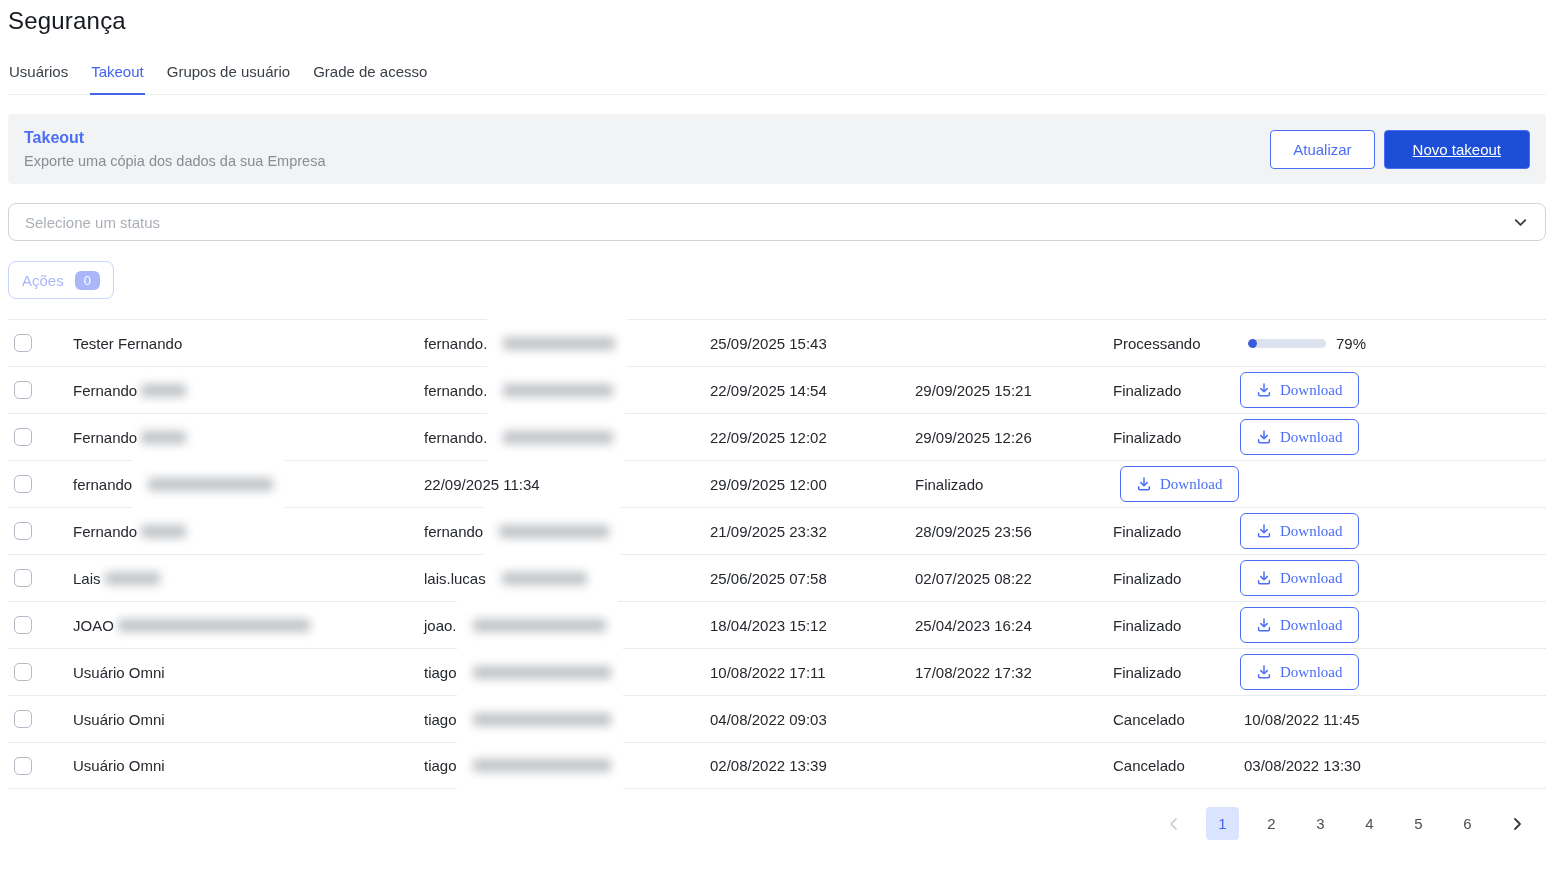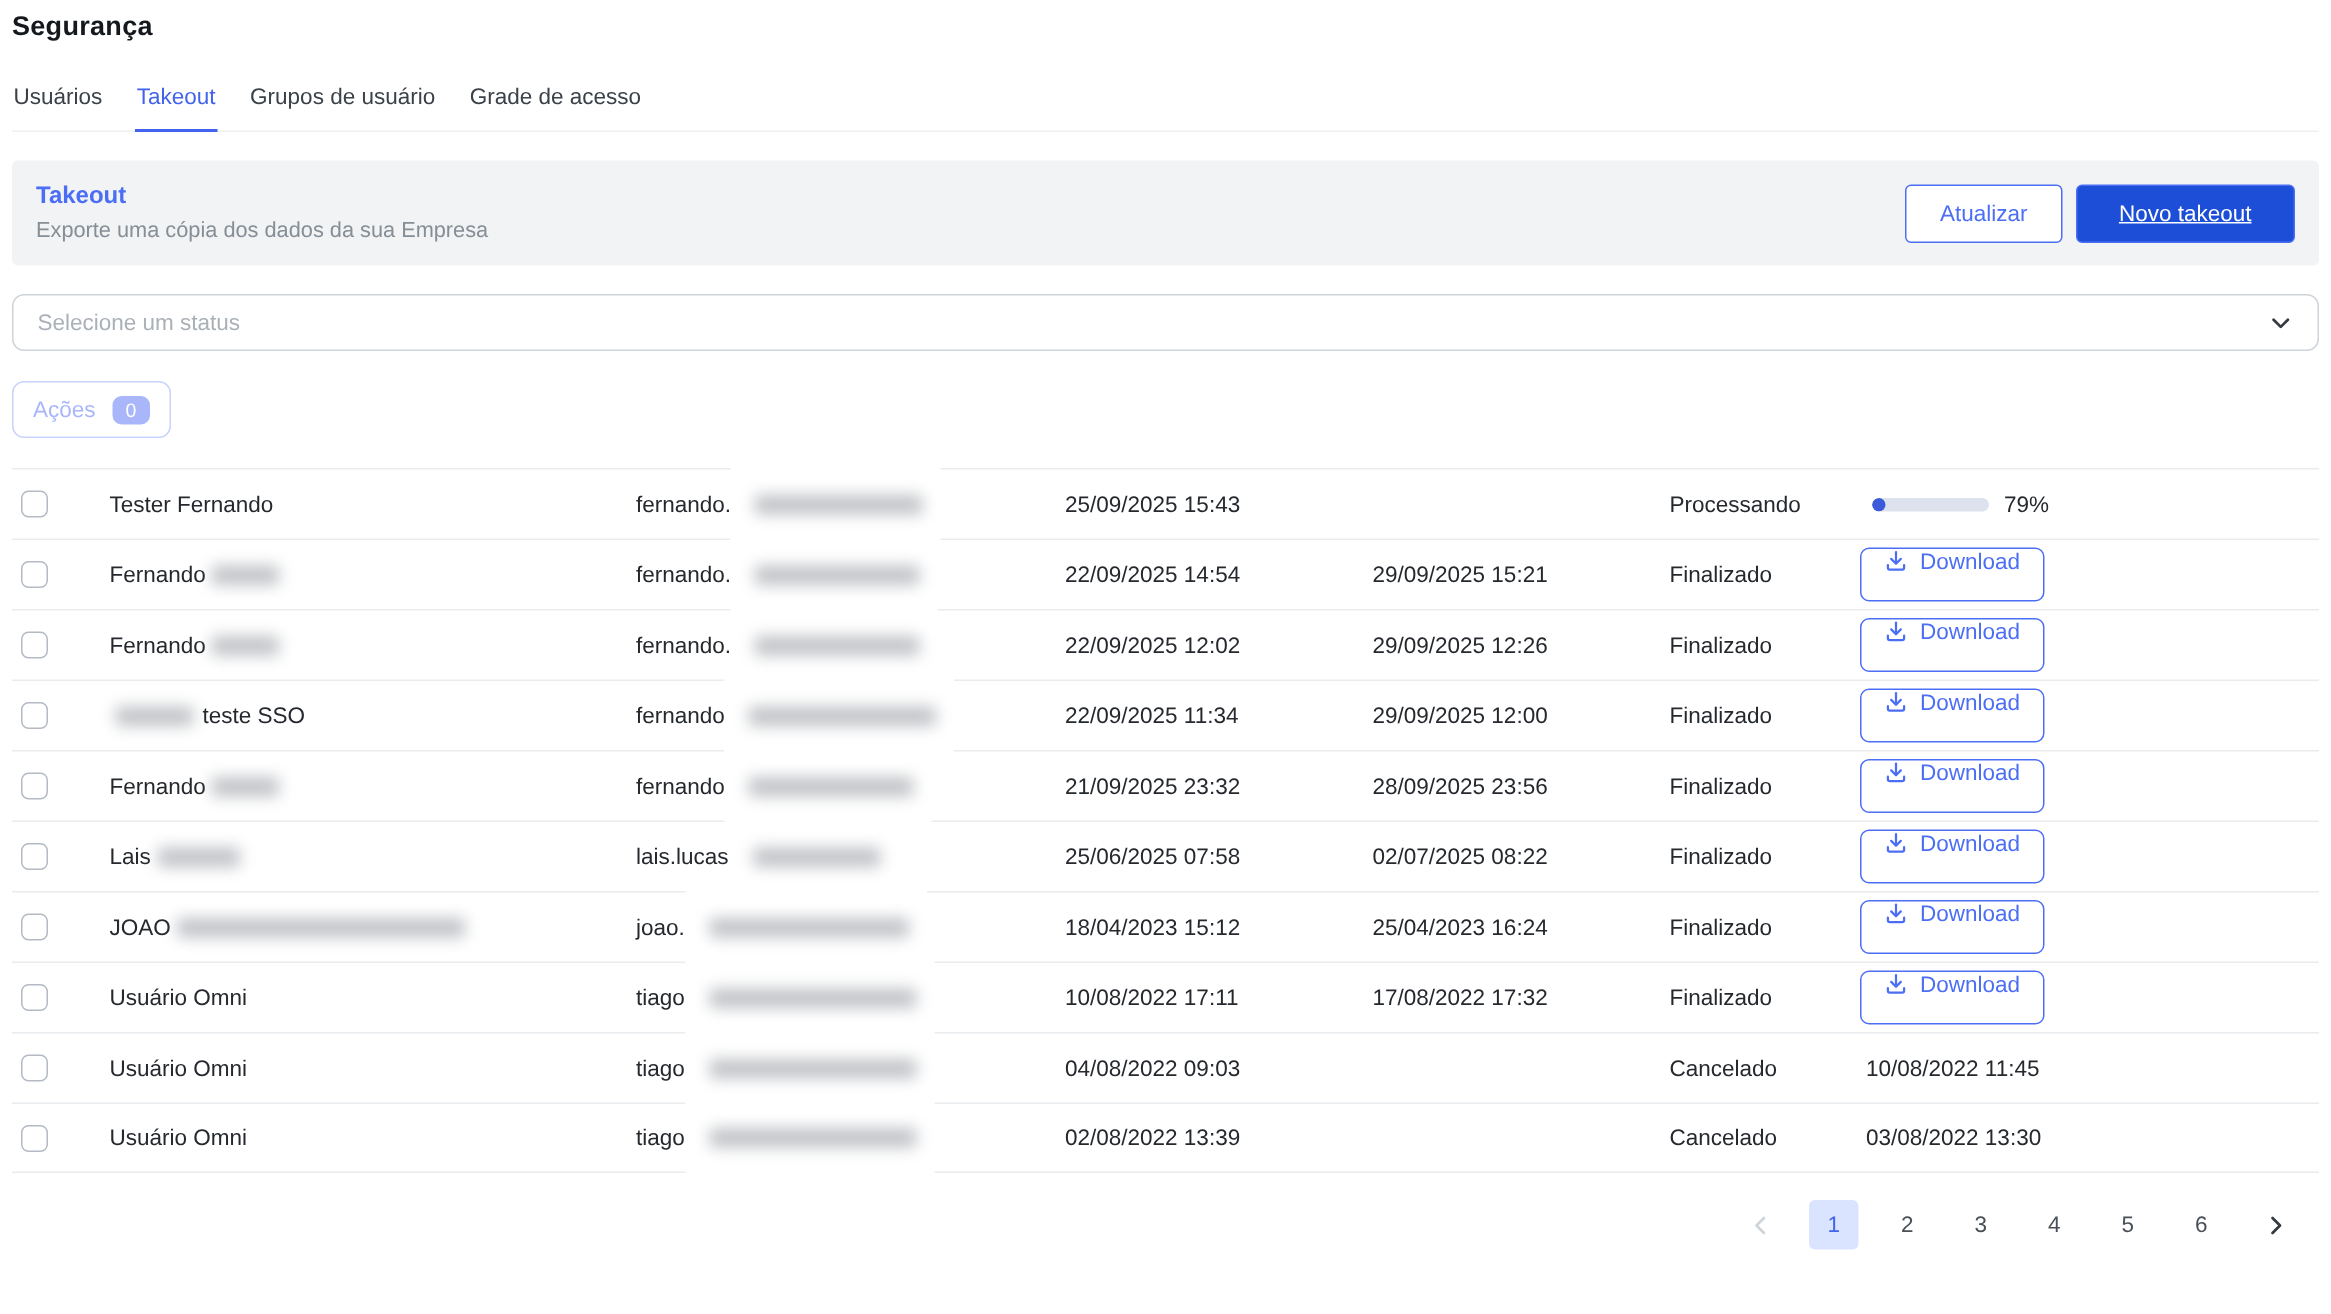--- a/index.html
+++ b/index.html
@@ -1,20 +1,20 @@
 <!DOCTYPE html>
 <html><head>
 <meta charset="utf-8">
 <style>
   * { box-sizing: border-box; margin: 0; padding: 0; }
   html,body { width:1554px; height:876px; overflow:hidden; background:#fff;
     font-family:"Liberation Sans", sans-serif; color:#343a40; }
   .page { padding:0 8px; position:relative; height:876px; overflow:hidden; }
 
-  .page-title { font-size:18px; font-weight:700; color:#15191e; padding-top:7px; letter-spacing:.2px; }
+  .page-title { font-size:24px; font-weight:400; color:#15191e; padding-top:7px; letter-spacing:.2px; }
 
   
   .tabbar { display:flex; gap:21px; margin-top:22px; border-bottom:1px solid #eef0f2; }
   .tab { font-size:15px; color:#3b4148; padding:6px 1px 13px; cursor:pointer;
          border-bottom:2px solid transparent; margin-bottom:-1px; white-space:nowrap; }
   .tab.active { color:#4263eb; border-bottom-color:#4263eb; }
 
   
   .banner { margin-top:19px; background:#f1f3f5; border-radius:4px;
             display:flex; align-items:center; justify-content:space-between; padding:15px 16px; }
@@ -48,22 +48,22 @@
   .cell { display:flex; align-items:center; min-width:0; }
   .c-check { padding-left:6px; }
   .checkbox { width:18px; height:18px; border:1px solid #b3bac4; border-radius:5px; background:#fff; cursor:pointer; }
   .redact { display:inline-block; height:13px; border-radius:3px; background:#8d9299;
             filter:blur(5px); opacity:.55; margin-left:4px; }
   .halo { position:relative; z-index:1; background:#fff; padding:20px 12px; margin:-20px -12px -20px 0;
           display:inline-flex; align-items:center; }
   .c-action { padding-left:7px; }
 
   .btn-download { height:36px; border:1px solid #4c6ef5; border-radius:6px; background:#fff;
-                  color:#4c6ef5; font-size:15px; display:inline-flex; gap:8px;
-                  padding:0 15px; cursor:pointer; font-family:Liberation Sans, sans-serif; }
+                  color:#4c6ef5; font-size:15px; display:inline-flex; align-items:center; gap:8px;
+                  padding:0 15px; cursor:pointer; font-family:Liberation Serif, serif; }
   .progress-wrap { display:flex; align-items:center; gap:10px; padding-left:8px; }
   .progress-track { width:78px; height:9px; border-radius:5px; background:#dde3ee; overflow:hidden; }
   .progress-fill { height:100%; border-radius:5px; background:#3b5bdb; }
   .progress-label { font-size:15px; color:#25292e; }
   .cancel-date { font-size:15px; color:#25292e; padding-left:4px; }
 
   
   .pagination { margin-top:18px; display:flex; justify-content:flex-end; align-items:center;
                 gap:16px; padding-right:13px; }
   .page-item { width:33px; height:33px; display:flex; align-items:center; justify-content:center;
@@ -193,24 +193,20 @@
                   <path d="M2.6 10.8v1.7a1.2 1.2 0 0 0 1.2 1.2h8.4a1.2 1.2 0 0 0 1.2-1.2v-1.7"></path>
                 </svg>
               </span>
               <span>Download</span>
             </button>
           </div>
         </div>
         <div class="trow">
           <div class="cell c-check">
             <span class="checkbox"></span>
-          </div>
-          <div class="cell">
-            <span class="redact" style="width: 52px;"></span>
-            <span style="margin-left: 6px;">teste SSO</span>
           </div>
           <div class="cell">
             <span>fernando</span>
             <span class="halo">
               <span class="redact" style="width: 125px;"></span>
             </span>
           </div>
           <div class="cell">22/09/2025 11:34</div>
           <div class="cell">29/09/2025 12:00</div>
           <div class="cell">Finalizado</div>

